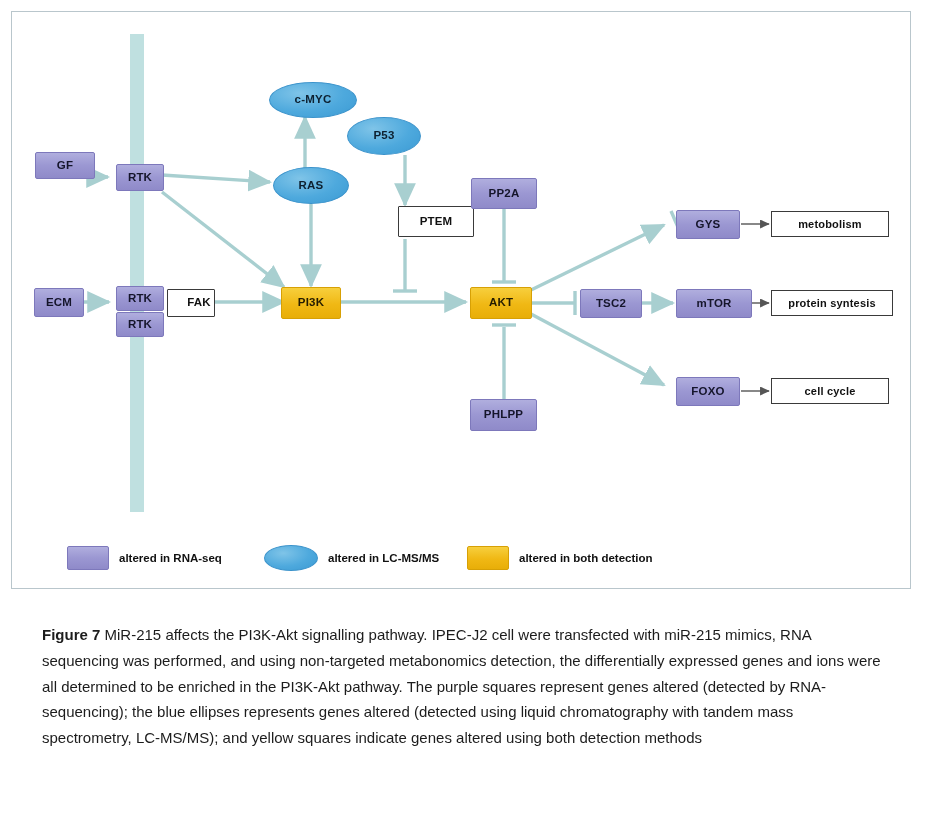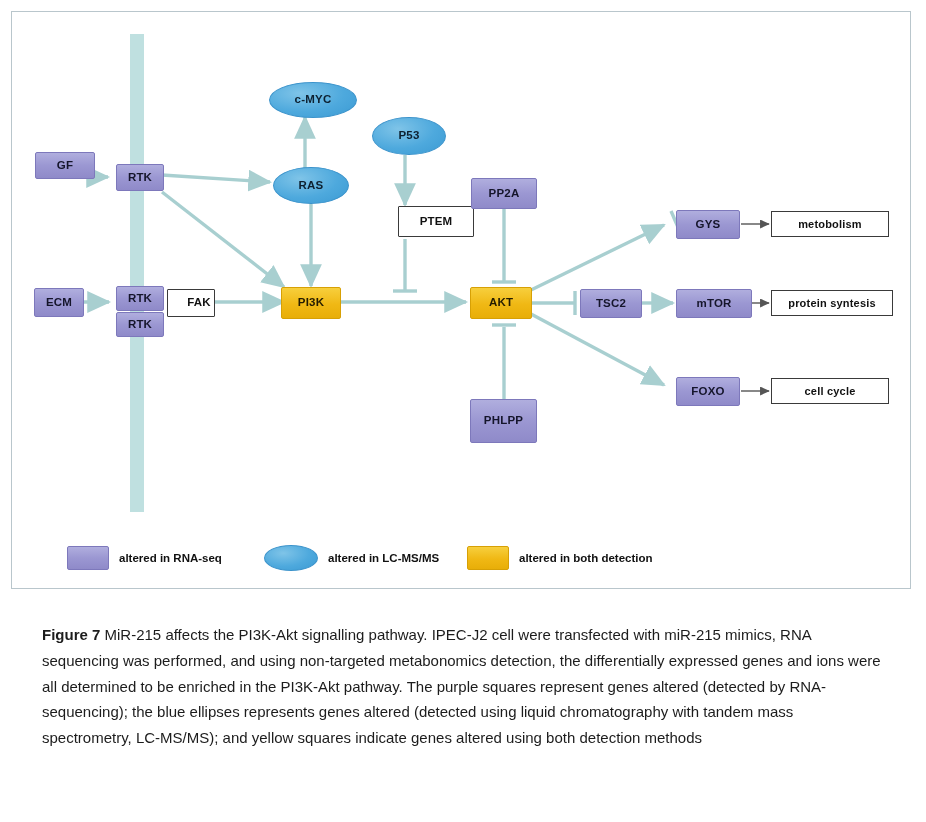--- a/index.html
+++ b/index.html
@@ -215,31 +215,31 @@
     <div class="node purple" style="left:104px; top:274px; width:48px; height:25px;">RTK</div>
 
     <div class="node purple" style="left:104px; top:300px; width:48px; height:25px;">RTK</div>
 
     <div class="node white" style="left:155px; top:277px; width:48px; height:28px; font-size:11.5px;padding-left:16px;">FAK</div>
 
     <div class="node ellipse" style="left:257px; top:70px; width:88px; height:36px;">c-MYC</div>
 
     <div class="node ellipse" style="left:261px; top:155px; width:76px; height:37px;">RAS</div>
 
-    <div class="node ellipse" style="left:360px; top:105px; width:74px; height:38px;">P53</div>
+    <div class="node ellipse" style="left:335px; top:105px; width:74px; height:38px;">P53</div>
 
     <div class="node white" style="left:354px; top:194px; width:76px; height:31px;margin-left:32px;">PTEM</div>
 
     <div class="node yellow" style="left:269px; top:275px; width:60px; height:32px;">PI3K</div>
 
     <div class="node purple" style="left:459px; top:166px; width:66px; height:31px;">PP2A</div>
 
     <div class="node yellow" style="left:458px; top:275px; width:62px; height:32px;">AKT</div>
 
-    <div class="node purple" style="left:458px; top:387px; width:67px; height:44px;">PHLPP</div>
+    <div class="node purple" style="left:458px; top:387px; width:67px; height:32px;">PHLPP</div>
 
     <div class="node purple" style="left:664px; top:198px; width:64px; height:29px;">GYS</div>
 
     <div class="node purple" style="left:568px; top:277px; width:62px; height:29px;">TSC2</div>
 
     <div class="node purple" style="left:664px; top:277px; width:76px; height:29px;">mTOR</div>
 
     <div class="node purple" style="left:664px; top:365px; width:64px; height:29px;">FOXO</div>
 
     <div class="node outbox" style="left:759px; top:199px; width:118px; height:26px;">metobolism</div>

